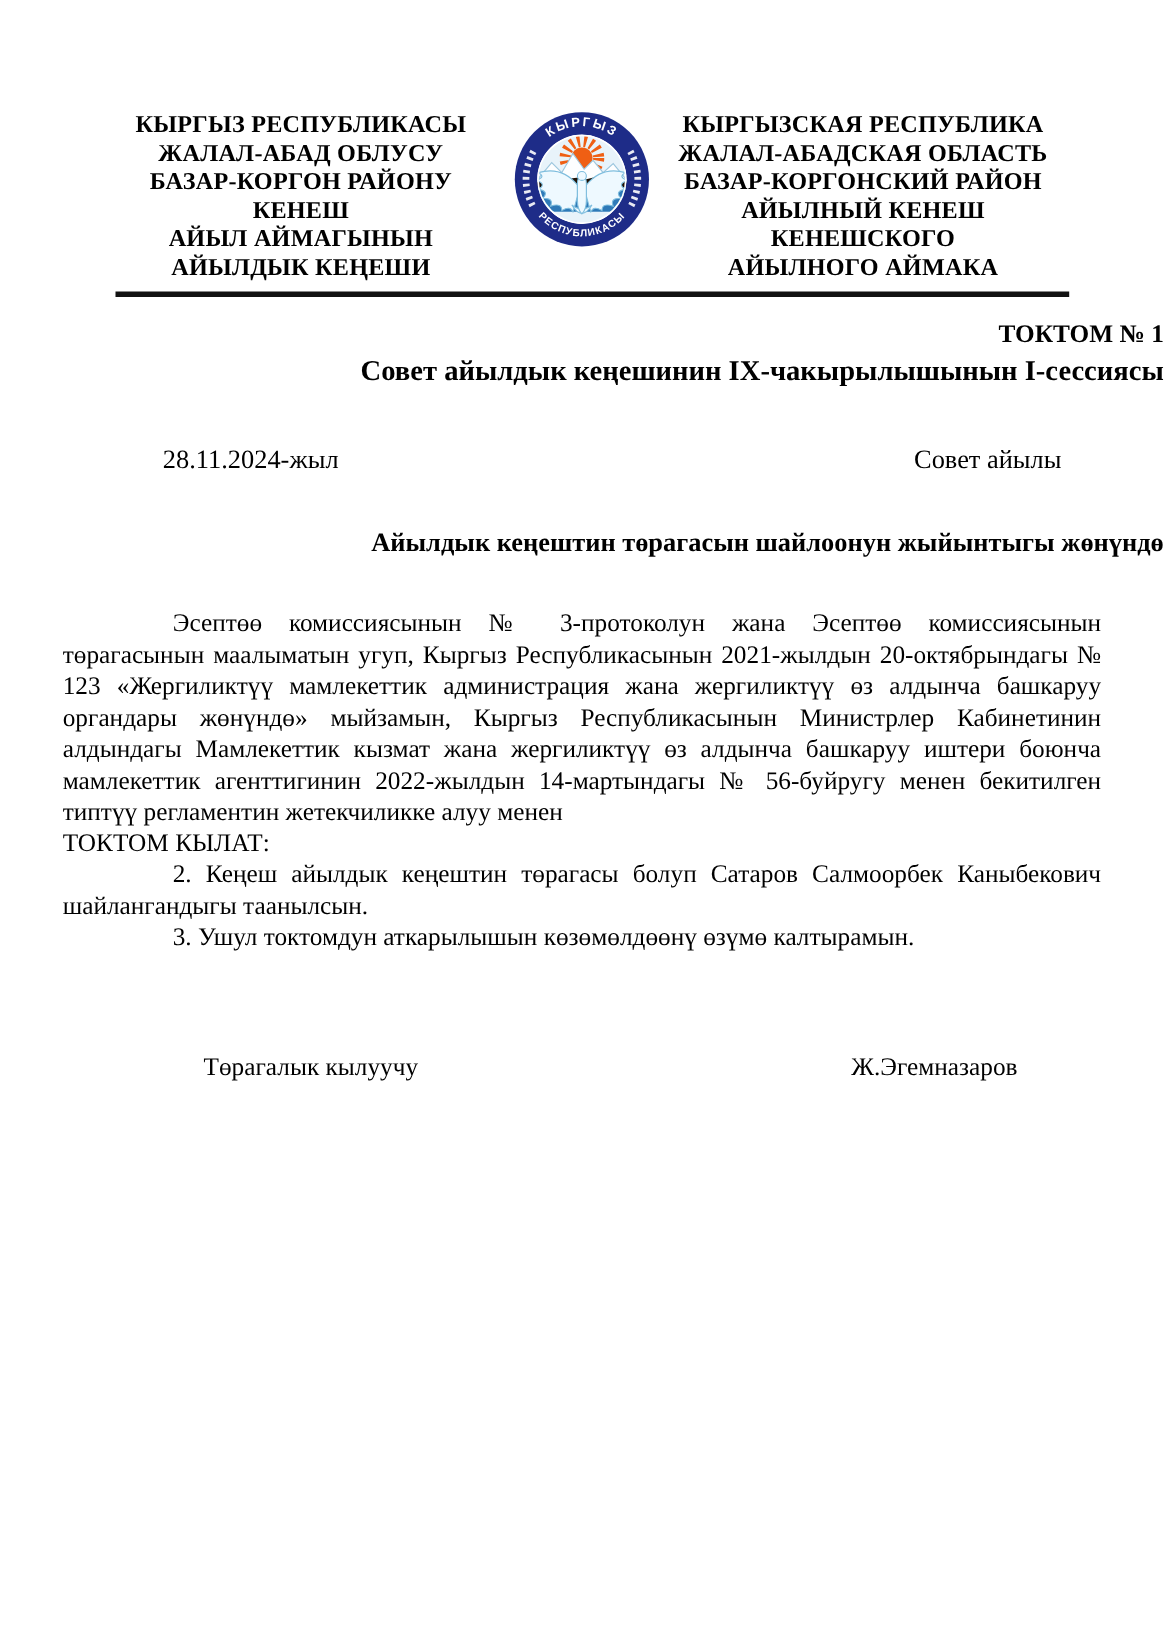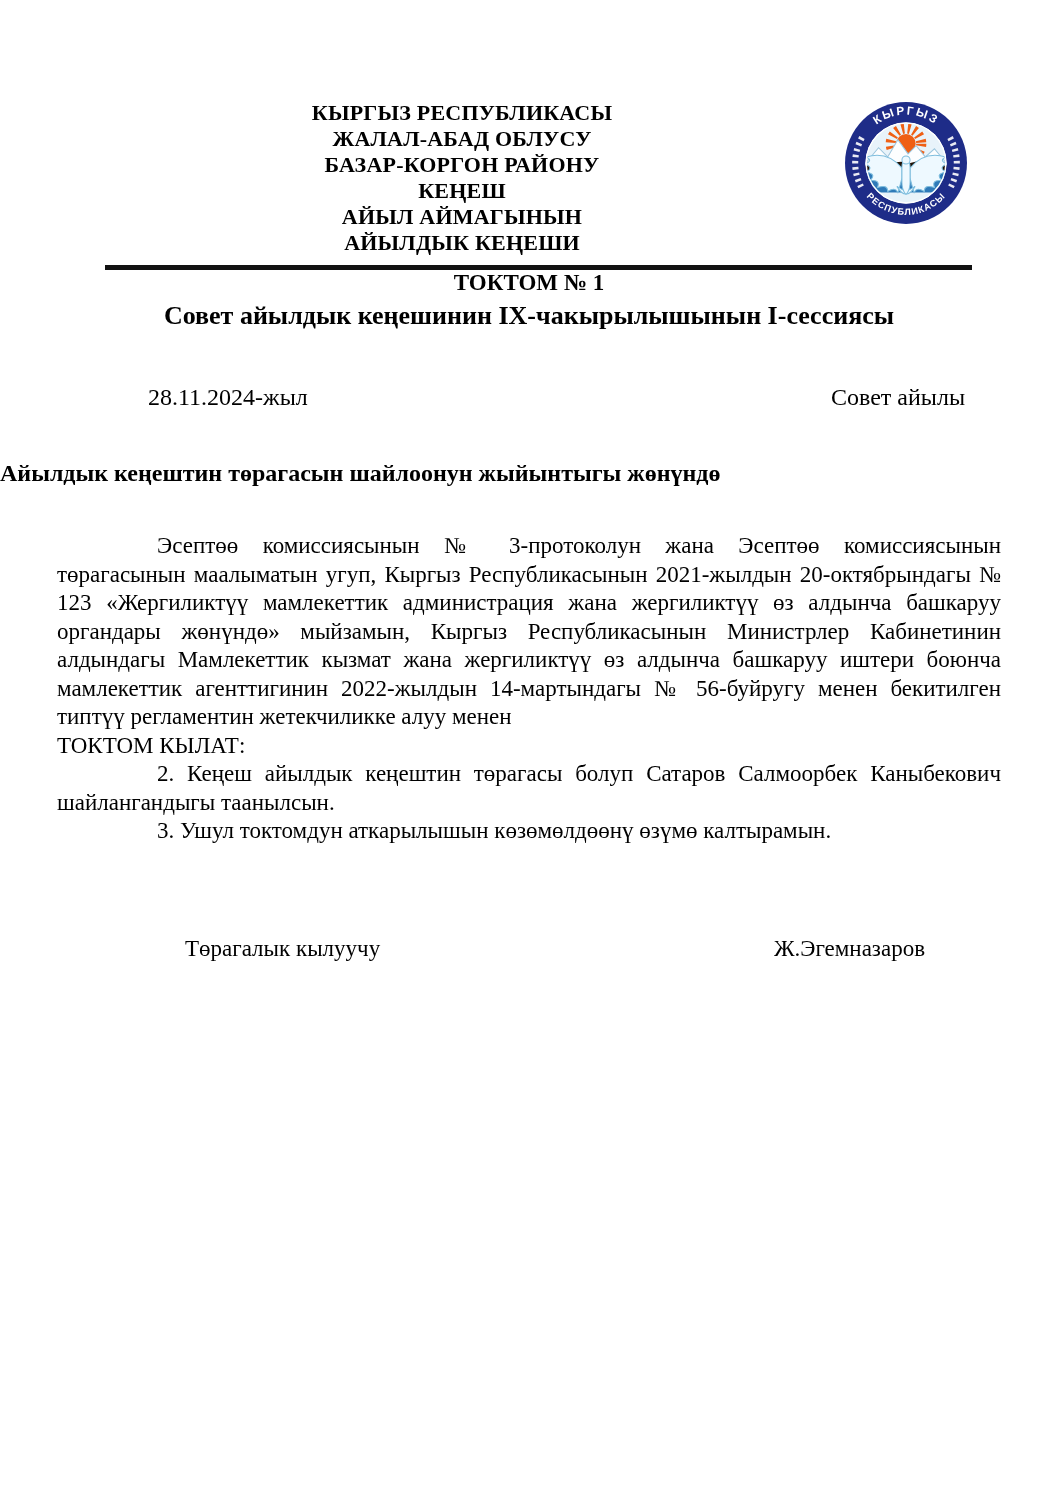--- a/index.html
+++ b/index.html
@@ -42,35 +42,35 @@
     font-family: "Liberation Sans", sans-serif;
     font-weight: bold;
     fill: #ffffff;
   }
   .rule {
     height: 5px;
     background: #121212;
     margin: 9px 86px 0 105px;
   }
   
-  .title-block { text-align: center; }
+  .title-block { text-align: right; margin-top: 21px; }
   .doc-type { font-size: 23px; font-weight: bold; }
   .session { font-size: 26px; font-weight: bold; margin-top: 5px; }
   
   .meta-row {
     display: flex;
     justify-content: space-between;
     padding: 0 93px 0 148px;
     margin-top: 52px;
     font-size: 24px;
     line-height: 28px;
   }
   
   .subject {
-    text-align: left;
+    text-align: right;
     font-weight: bold;
     font-size: 24px;
     margin-top: 49px;
   }
   
   .body-text {
     padding: 0 57px;
     margin-top: 45px;
     font-size: 23px;
     line-height: 28.5px;
@@ -90,21 +90,21 @@
 </head>
 <body>
 
 <div class="page">
 
   <div class="letterhead">
     <div class="org-col">
       <div class="org-line">КЫРГЫЗ РЕСПУБЛИКАСЫ</div>
       <div class="org-line">ЖАЛАЛ-АБАД ОБЛУСУ</div>
       <div class="org-line">БАЗАР-КОРГОН РАЙОНУ</div>
-      <div class="org-line">КЕҢЕШ</div>
+      <div class="org-line">КЕНЕШ</div>
       <div class="org-line">АЙЫЛ АЙМАГЫНЫН</div>
       <div class="org-line">АЙЫЛДЫК КЕҢЕШИ</div>
     </div>
 
     <div class="emblem-wrap">
       <svg width="124" height="124" viewBox="0 0 122 122">
         <defs>
           <clipPath id="scene-clip">
               <circle cx="61" cy="61" r="40"></circle>
             </clipPath>
@@ -145,20 +145,28 @@
             <path d="M 52,84 Q 61,99 70,84 Q 61,91 52,84 Z"></path>
             <path d="M 61,56 C 58,58 57,61 57,65 L 57,80 C 57,86 59,90 61,92 C 63,90 65,86 65,80 L 65,65 C 65,61 64,58 61,56 Z"></path>
             <circle cx="61" cy="58" r="4"></circle>
           </g>
 
           <circle cx="61" cy="61" r="39.5" fill="none" stroke="#ffffff" stroke-width="2"></circle>
         </g>
       </svg>
     </div>
 
+    <div class="org-col">
+      <div class="org-line">КЫРГЫЗСКАЯ РЕСПУБЛИКА</div>
+      <div class="org-line">ЖАЛАЛ-АБАДСКАЯ ОБЛАСТЬ</div>
+      <div class="org-line">БАЗАР-КОРГОНСКИЙ РАЙОН</div>
+      <div class="org-line">АЙЫЛНЫЙ КЕНЕШ</div>
+      <div class="org-line">КЕНЕШСКОГО</div>
+      <div class="org-line">АЙЫЛНОГО АЙМАКА</div>
+    </div>
   </div>
 
   <div class="rule"></div>
 
   <div class="title-block">
     <div class="doc-type">ТОКТОМ № 1</div>
     <div class="session">Совет айылдык кеңешинин IX-чакырылышынын I-сессиясы</div>
   </div>
 
   <div class="meta-row">

